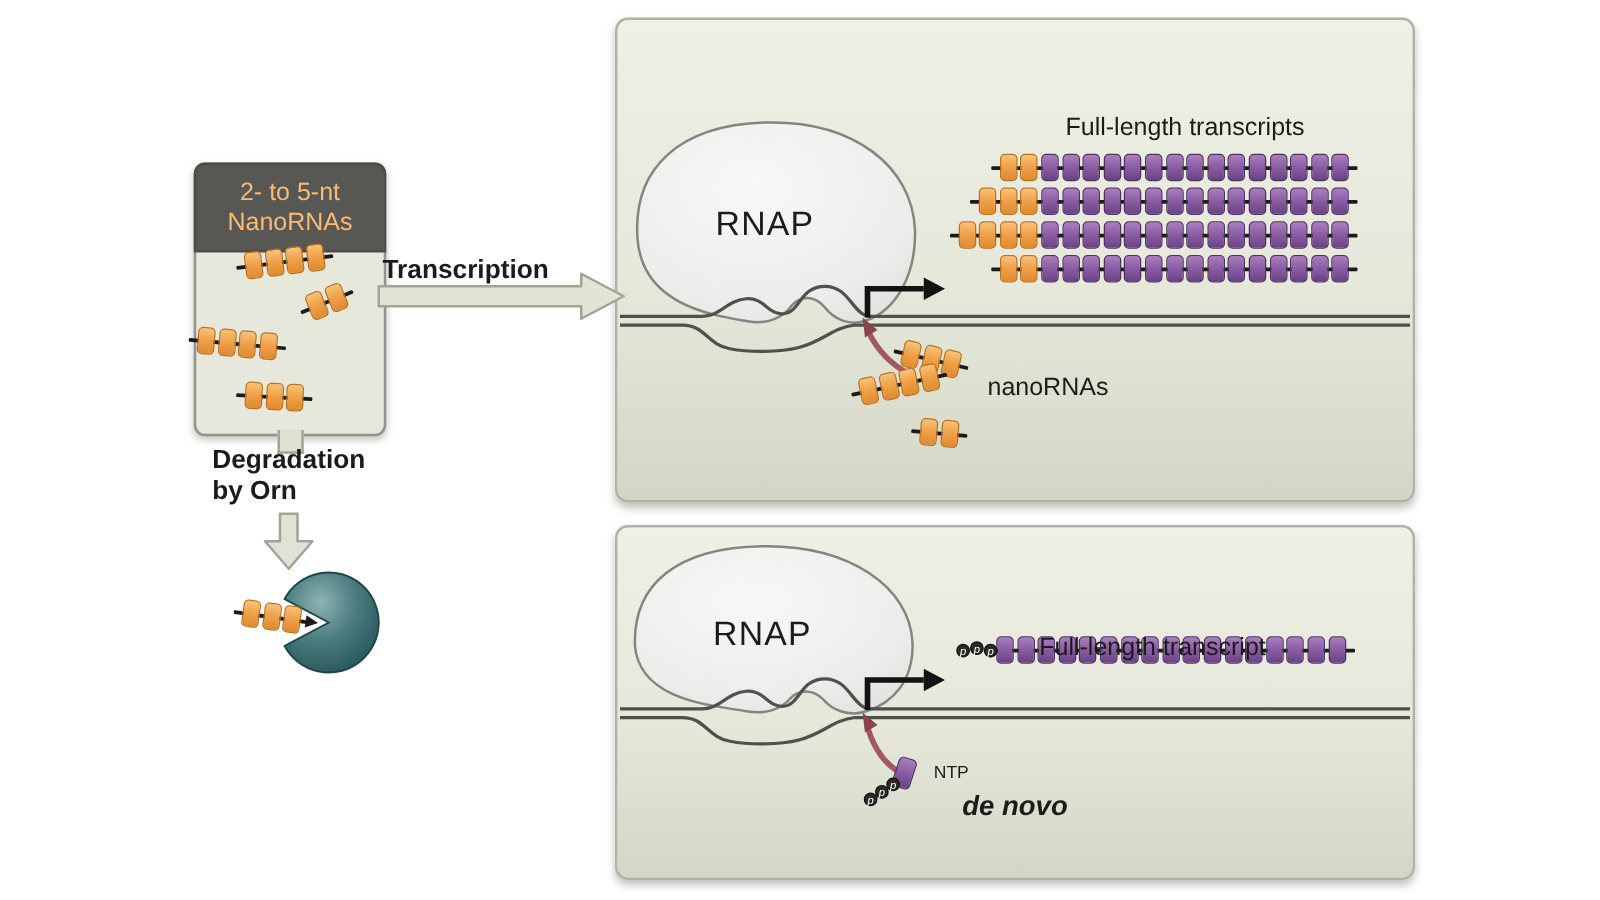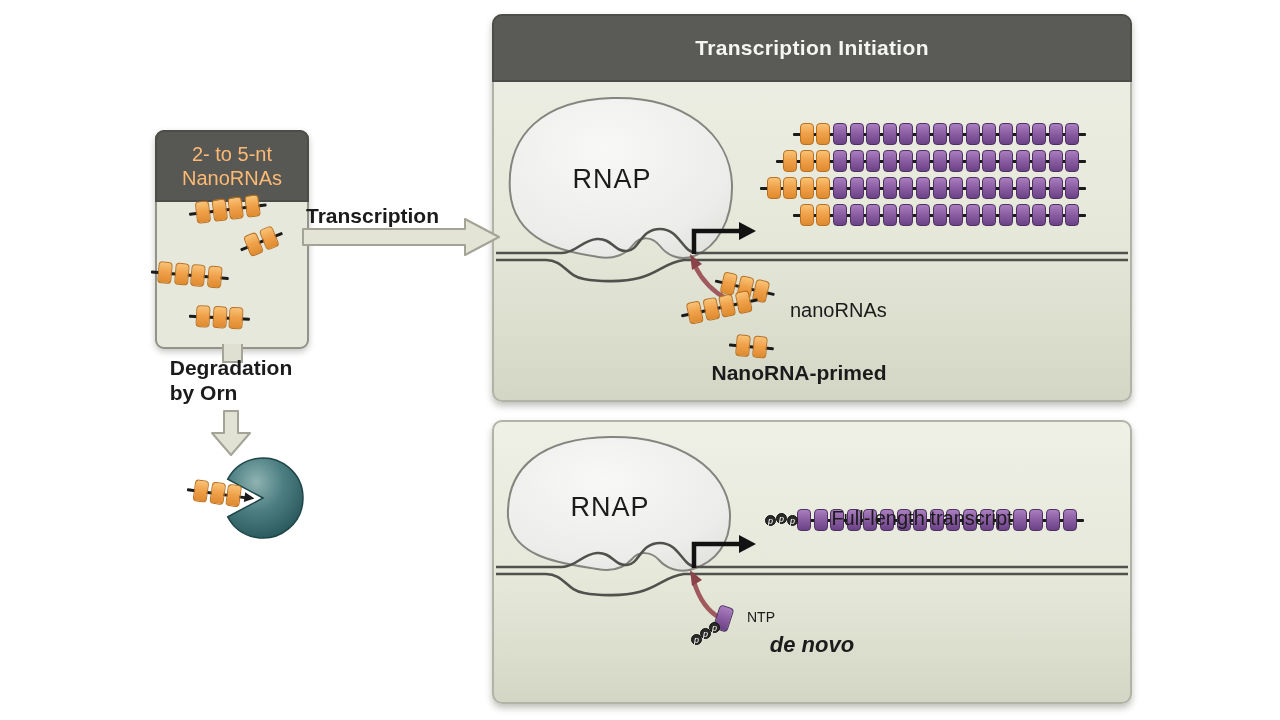--- a/index.html
+++ b/index.html
@@ -98,21 +98,20 @@
       <radialGradient id="orn-grad" cx="38%" cy="30%" r="80%">
         <stop offset="0%" stop-color="#8fb3b2"></stop>
         <stop offset="45%" stop-color="#4d7f82"></stop>
         <stop offset="90%" stop-color="#2b5a5e"></stop>
       </radialGradient>
     </defs>
     <path d="M48,48 L12.7,29.2 A40 40 0 1 1 12.7,66.8 Z" fill="url(#orn-grad)" stroke="#1e4649" stroke-width="1.5"></path>
   </svg>
 
   <div class="panel" id="top-panel">
-    <div class="panel-header">Transcription Initiation</div>
     <svg width="636" height="384" viewBox="0 0 636 384">
       <defs>
         <radialGradient id="rnap-grad" cx="42%" cy="32%" r="85%">
           <stop offset="0%" stop-color="#f8f8f6"></stop>
           <stop offset="70%" stop-color="#ececea"></stop>
           <stop offset="100%" stop-color="#dededb"></stop>
         </radialGradient>
       </defs>
 
       <path d="M16,175 C12,118 50,84 118,82 C190,80 236,118 238,168
@@ -126,22 +125,22 @@
 
       <path d="M200,238 V215 H245" fill="none" stroke="#121212" stroke-width="4.5"></path>
       <polygon points="245,206 262,215 245,224" fill="#121212"></polygon>
 
       <path d="M233,283 Q212,272 201,250" fill="none" stroke="#a05a5e" stroke-width="4.5" stroke-linecap="round"></path>
       <polygon points="196,238 208,248 198,254" fill="#8a434a"></polygon>
     </svg>
   </div>
 
   <div class="lbl" id="rnap-label-top">RNAP</div>
+  <div class="lbl" id="transcripts-label">Full-length transcripts</div>
   <div class="lbl" id="nanornas-label">nanoRNAs</div>
-  <div class="lbl" id="nanorna-primed-caption">NanoRNA-primed</div>
 
   <div class="panel" id="bottom-panel">
     <svg width="636" height="280" viewBox="0 0 636 280">
 
       <path d="M14,95 C12,45 48,16 116,15 C186,14 234,48 236,92
         C237,122 221,140 199,147 C184,152 171,145 165,138 C157,129 145,129 138,137
         C131,145 119,150 103,147 C74,142 18,138 14,95 Z" fill="url(#rnap-grad)" stroke="#85857f" stroke-width="2"></path>
 
       <path d="M2,145 H68 C82,145 88,132 103,131 C118,130 120,144 133,143
         C146,142 146,121 166,121 C186,121 188,145 203,145 H634" fill="none" stroke="#50504c" stroke-width="2.6"></path>

